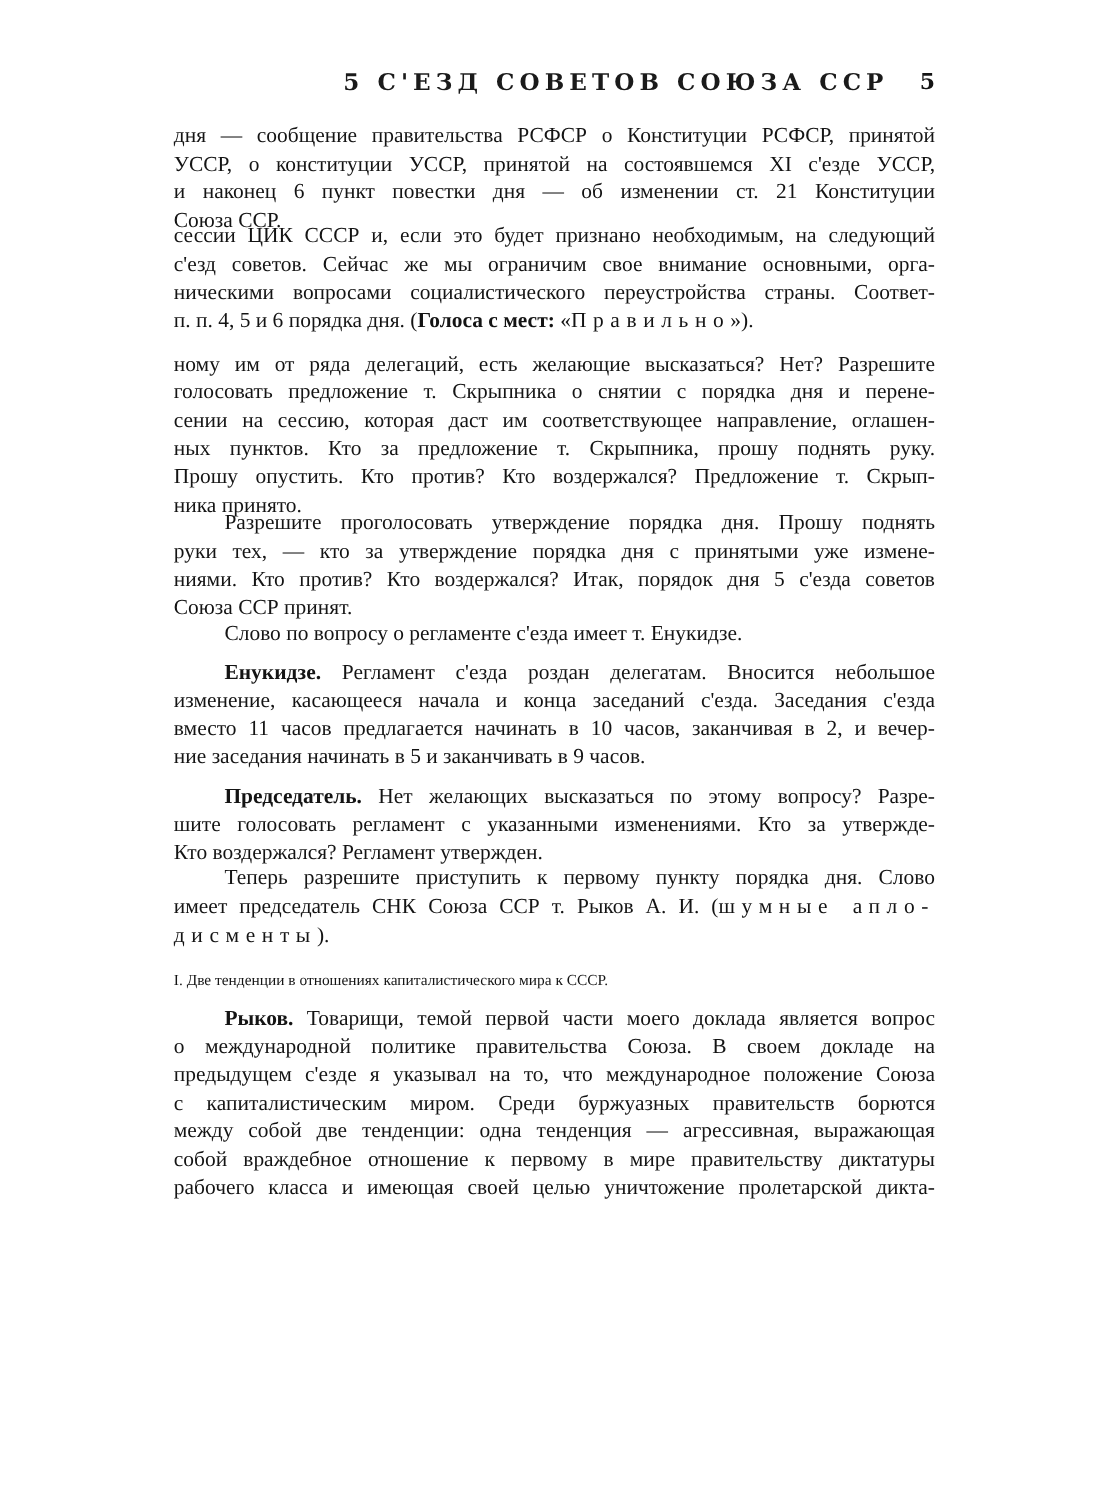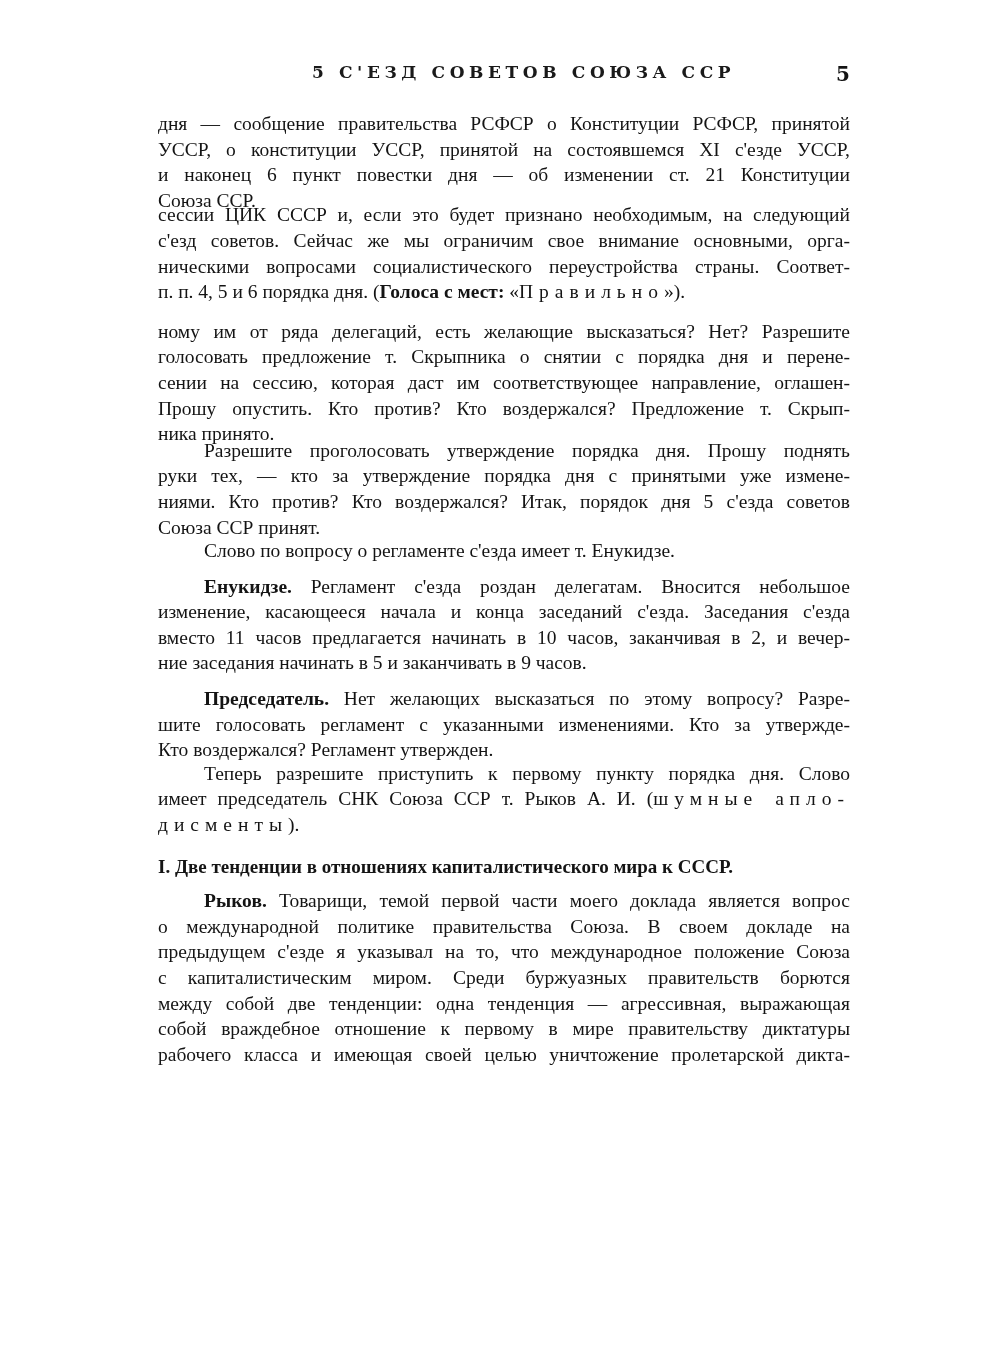--- a/index.html
+++ b/index.html
@@ -1,37 +1,37 @@
 <!DOCTYPE html>
 <html><head>
 <meta charset="utf-8">
 <style>
   html, body { margin: 0; padding: 0; background: #ffffff; }
   body { width: 1000px; height: 1366px; position: relative; overflow: hidden;
          font-family: "Liberation Serif", "DejaVu Serif", serif; color: #141414; }
   .page { position: absolute; left: 0; top: 0; width: 1000px; height: 1366px; }
   .running-head { position: absolute; top: 62px; left: 158px; width: 692px; height: 30px; }
   .running-title { position: absolute; left: 154px; top: 0; font-family: "DejaVu Serif", serif;
-                   font-size: 17px; letter-spacing: 4.6px; font-weight: bold; color: #1a1a1a; text-align: right; }
+                   font-size: 21px; letter-spacing: 4.6px; font-weight: bold; color: #1a1a1a; text-align: right; }
   .page-number { position: absolute; right: 0; top: 0; font-family: "DejaVu Serif", serif;
                  font-size: 20px; font-weight: bold; }
   .body-text { position: absolute; left: 158px; top: 111px; width: 692px;
                font-size: 19.5px; line-height: 25.6px; }
   .para { margin: 0; }
   .para + .para { margin-top: 0; }
   .gap { margin-top: 10px !important; }
   .gap-lg { margin-top: 14px !important; }
   .line { display: block; white-space: nowrap; text-align: justify; text-align-last: justify;
           height: 25.6px; overflow: visible; transform-origin: left center; }
   .line.last { text-align-last: left; }
   .indent { padding-left: 46px; }
   .speaker { font-weight: bold; }
   .remark { font-weight: bold; }
   .spaced { letter-spacing: 6px; }
-  .section-heading { margin: 18px 0 10px 0; font-weight: bold; font-size: 19px;
+  .section-heading { margin: 18px 0 10px 0; font-weight: normal; font-size: 14px;
                      line-height: 25.6px; padding-left: 0; white-space: nowrap; }
 </style>
 </head>
 <body>
 
 <div class="page">
 
   <div class="running-head">
     <span class="running-title">5 С'ЕЗД СОВЕТОВ СОЮЗА ССР</span>
     <span class="page-number">5</span>
@@ -50,20 +50,21 @@
       <span class="line">сессии ЦИК СССР и, если это будет признано необходимым, на следующий</span>
       <span class="line">с'езд советов. Сейчас же мы ограничим свое внимание основными, орга-</span>
       <span class="line">ническими вопросами социалистического переустройства страны. Соответ-</span>
       <span class="line last"><span>п. п. 4, 5 и 6 порядка дня. (</span><span class="remark">Голоса с мест:</span><span> «</span><span class="spaced">Правильно</span><span>»).</span></span>
     </div>
 
     <div class="para gap-lg">
       <span class="line">ному им от ряда делегаций, есть желающие высказаться? Нет? Разрешите</span>
       <span class="line">голосовать предложение т. Скрыпника о снятии с порядка дня и перене-</span>
       <span class="line">сении на сессию, которая даст им соответствующее направление, оглашен-</span>
+      <span class="line">ных пунктов. Кто за предложение т. Скрыпника, прошу поднять руку.</span>
       <span class="line">Прошу опустить. Кто против? Кто воздержался? Предложение т. Скрып-</span>
       <span class="line last">ника принято.</span>
     </div>
 
     <div class="para" style="margin-top:-9px;">
       <span class="line indent">Разрешите проголосовать утверждение порядка дня. Прошу поднять</span>
       <span class="line">руки тех, — кто за утверждение порядка дня с принятыми уже измене-</span>
       <span class="line">ниями. Кто против? Кто воздержался? Итак, порядок дня 5 с'езда советов</span>
       <span class="line last">Союза ССР принят.</span>
     </div>

